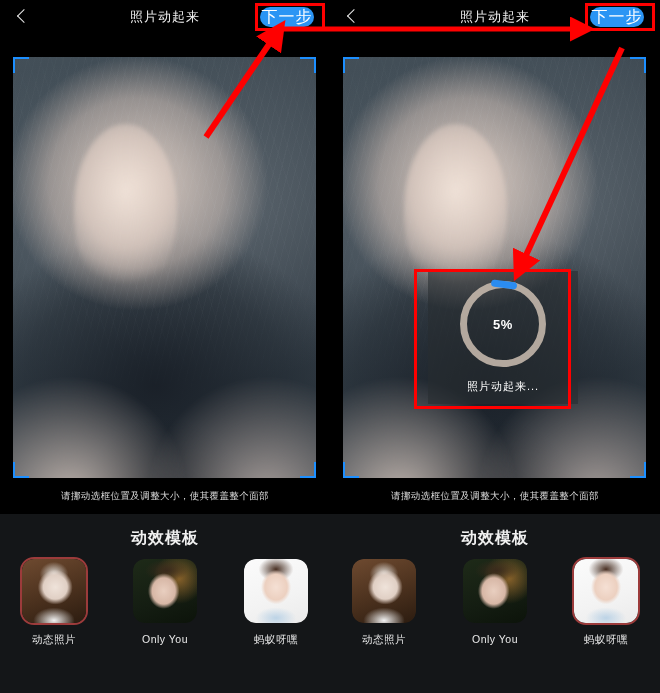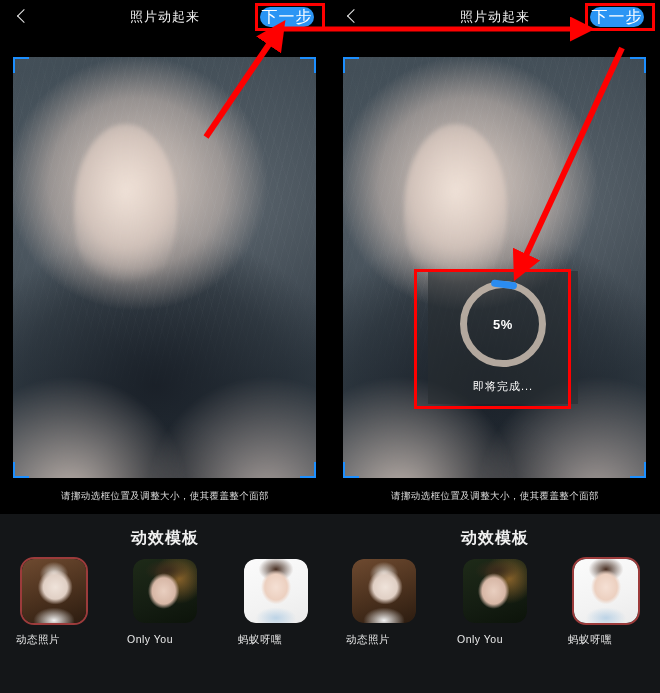--- a/index.html
+++ b/index.html
@@ -161,21 +161,21 @@
   .tpl-row {
     position: absolute;
     left: 16px; top: 43px;
     width: 298px;
     display: flex;
     justify-content: space-between;
   }
   .tpl {
     width: 76px;
     cursor: pointer;
-    text-align: left;
+    text-align: center;
   }
   .tpl-thumb {
     width: 68px; height: 68px;
     margin: 0 auto;
     border-radius: 14px;
     overflow: hidden;
     position: relative;
     border: 2px solid transparent;
   }
   .tpl.selected .tpl-thumb { border-color: #9c3b3b; }
@@ -335,21 +335,21 @@
       <div class="corner tl"></div>
       <div class="corner tr"></div>
       <div class="corner bl"></div>
       <div class="corner br"></div>
 
       <div class="progress-overlay">
         <div class="ring">
           <div class="ring-fill"></div>
           <div class="ring-pct">5%</div>
         </div>
-        <div class="progress-label">即将完成...</div>
+        <div class="progress-label">照片动起来...</div>
       </div>
     </div>
 
     <div class="hint">请挪动选框位置及调整大小，使其覆盖整个面部</div>
 
     <div class="templates">
       <div class="templates-title">动效模板</div>
       <div class="tpl-row">
 
         <div class="tpl">

